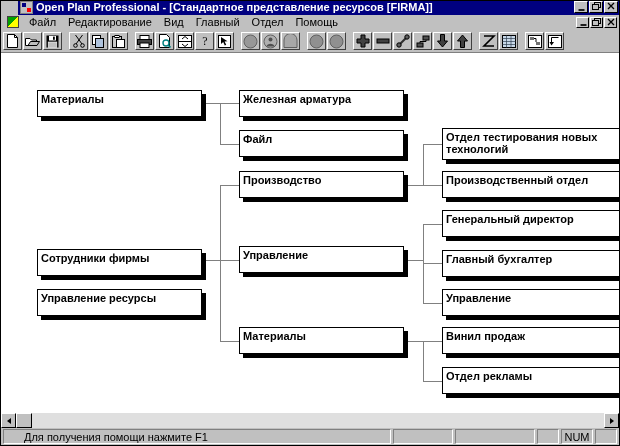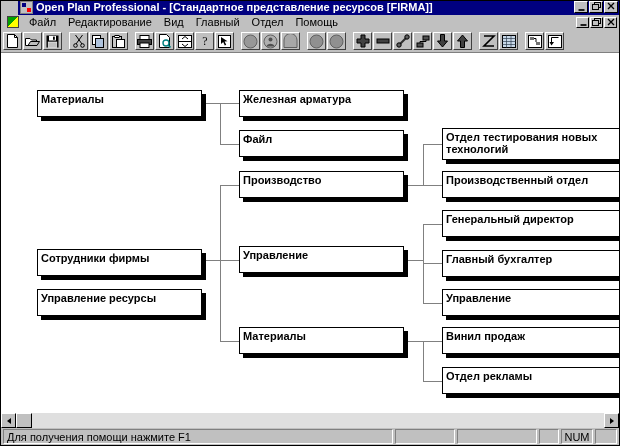--- a/index.html
+++ b/index.html
@@ -213,21 +213,21 @@
     box-sizing: border-box;
     gap: 2px;
   }
   .status-pane {
     border-top: 1px solid #808080;
     border-left: 1px solid #808080;
     border-right: 1px solid #ffffff;
     border-bottom: 1px solid #ffffff;
     box-sizing: border-box;
     display: flex; align-items: center;
-    padding-left: 3px;
+    padding-left: 20px;
     font-size: 11px;
     color: #000;
     background: #c0c0c0;
     white-space: nowrap;
     overflow: hidden;
   }
   .status-main { flex: 1 1 auto; }
   .status-w60 { width: 60px; flex: 0 0 auto; }
   .status-w80 { width: 80px; flex: 0 0 auto; }
   .status-w20 { width: 20px; flex: 0 0 auto; }

